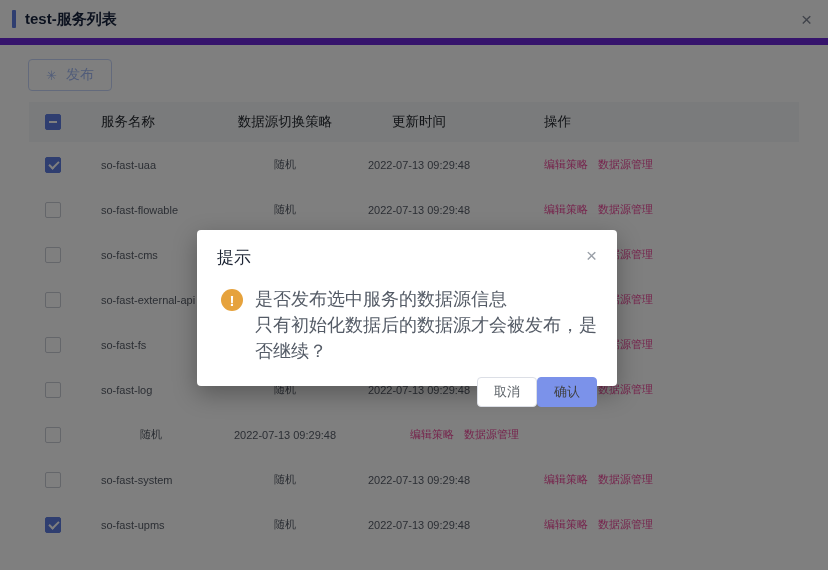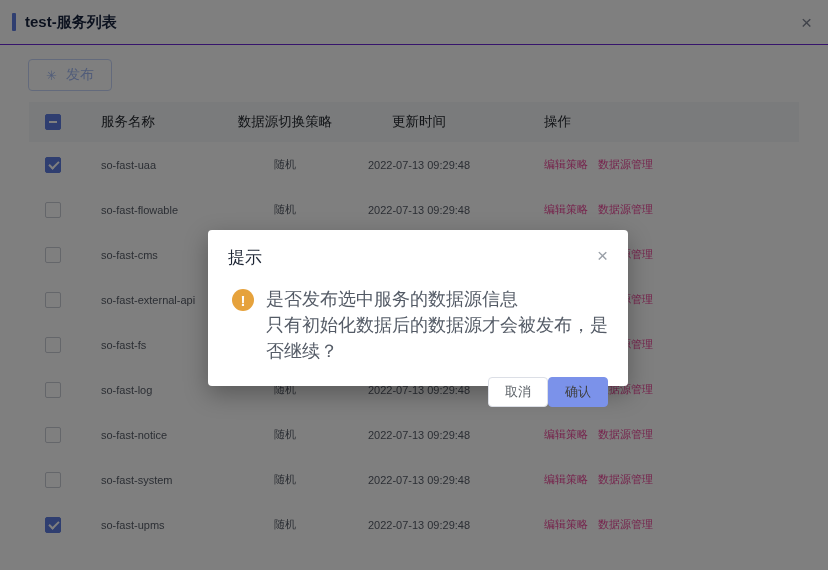--- a/index.html
+++ b/index.html
@@ -4,21 +4,21 @@
 <style>
   * { margin:0; padding:0; box-sizing:border-box; }
   html,body { background:#2b2b2b; }
   .screen {
     position:relative; width:828px; height:570px; background:#ffffff;
     overflow:hidden;
     font-family:"Liberation Sans","DejaVu Sans",sans-serif;
   }
   
   .titlebar { height:45px; display:flex; align-items:center; padding:0 16px 0 12px;
-    border-bottom:1px solid #6d28d9; background:#fff; }
+    border-bottom:7px solid #6d28d9; background:#fff; }
   .accent { width:4px; height:18px; background:#5e7ce0; margin-right:9px; border-radius:1px; }
   .title { font-size:15px; font-weight:bold; color:#17233d; }
   .win-close { margin-left:auto; font-size:19px; color:#808695; cursor:pointer; line-height:1; }
   
   .toolbar { padding:14px 28px 0; }
   .btn-publish { display:inline-flex; align-items:center; gap:9px; height:32px;
     padding:0 17px; background:#fff; border:1px solid #c7d5f8; border-radius:4px;
     color:#a2b9f3; font-size:14px; cursor:not-allowed; }
   .spin { font-size:13px; line-height:1; }
   
@@ -35,21 +35,21 @@
   
   .checkbox { position:relative; width:16px; height:16px; border:1px solid #c9ccd4;
     border-radius:2px; background:#fff; cursor:pointer; }
   .checkbox.checked, .checkbox.indeterminate { background:#5e7ce0; border-color:#5e7ce0; }
   .checkbox.checked::after { content:""; position:absolute; left:5px; top:1.5px;
     width:4px; height:8px; border:solid #fff; border-width:0 2px 2px 0; transform:rotate(45deg); }
   .checkbox.indeterminate::after { content:""; position:absolute; left:3px; top:6px;
     width:8px; height:2px; background:#fff; }
   
   .overlay { position:absolute; inset:0; background:rgba(0,0,0,0.5); z-index:10; }
-  .modal { position:absolute; left:208px; top:230px; width:420px; height:156px;
+  .modal { position:absolute; left:197px; top:230px; width:420px; height:156px;
     background:#fff; border-radius:4px; box-shadow:0 8px 24px rgba(0,0,0,0.3);
     z-index:20; padding:16px 20px 0; }
   .modal-header { display:flex; align-items:flex-start; }
   .modal-title { font-size:17px; color:#1c2433; }
   .modal-close { margin-left:auto; font-size:19px; color:#9aa0a8; cursor:pointer; line-height:1; }
   .modal-body { display:flex; margin-top:17px; }
   .warn-icon { flex:0 0 auto; width:22px; height:22px; border-radius:50%; background:#e6a23c;
     color:#fff; font-size:15px; font-weight:bold; display:flex; align-items:center;
     justify-content:center; margin:3px 12px 0 4px; }
   .msg { font-size:18px; color:#545b66; line-height:26px; }
@@ -163,21 +163,20 @@
     <div class="c-ops">
       <span class="link">编辑策略</span>
       <span class="link">数据源管理</span>
     </div>
   </div>
 
   <div class="trow">
     <div class="c-check">
       <span class="checkbox"></span>
     </div>
-    <div class="c-name">so-fast-notice</div>
     <div class="c-strategy">随机</div>
     <div class="c-time">2022-07-13 09:29:48</div>
     <div class="c-ops">
       <span class="link">编辑策略</span>
       <span class="link">数据源管理</span>
     </div>
   </div>
 
   <div class="trow">
     <div class="c-check">

